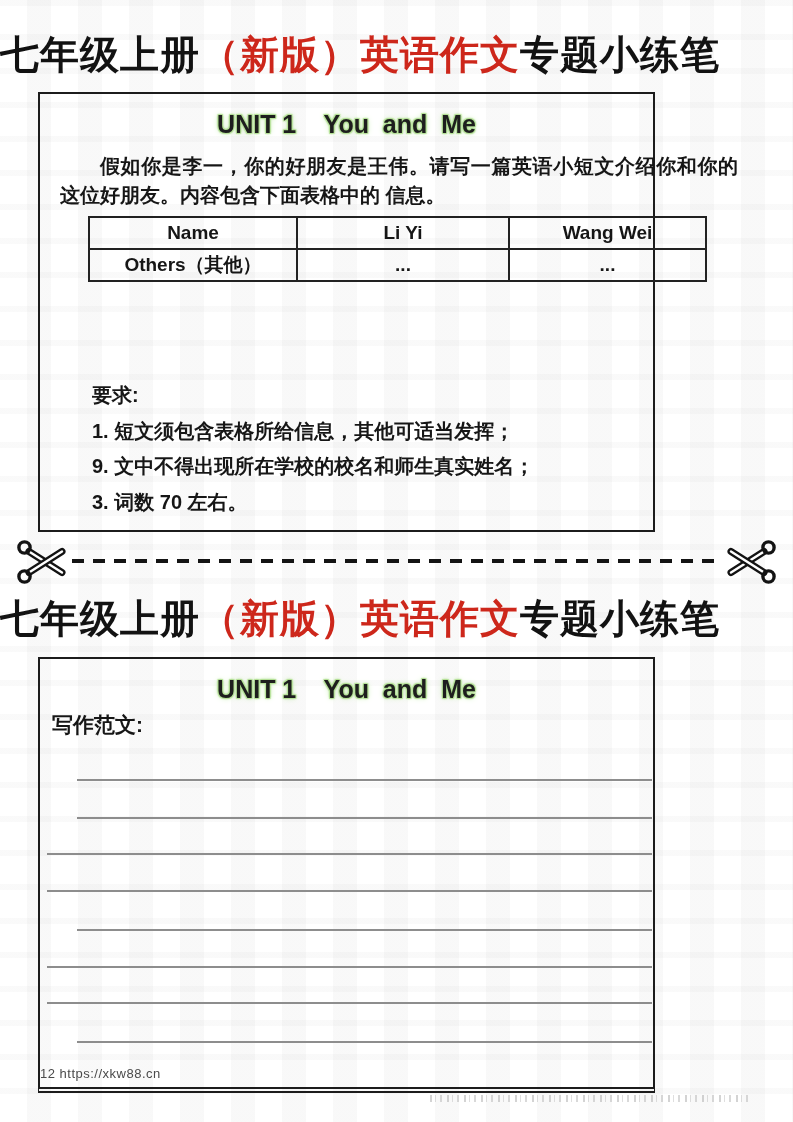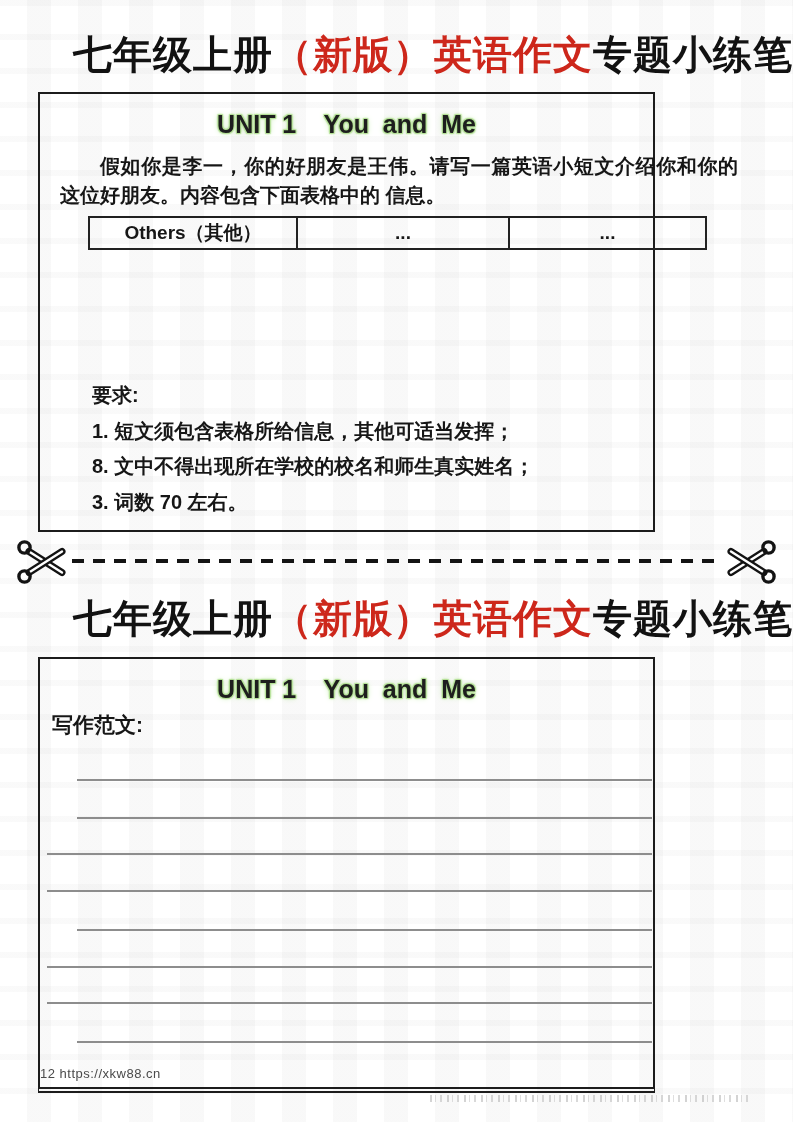--- a/index.html
+++ b/index.html
@@ -10,21 +10,21 @@
     color:#171717;
   }
   
   .page::before{
     content:"";position:absolute;inset:0;pointer-events:none;
     background-image:
       repeating-linear-gradient(0deg, transparent 0 28px, rgba(130,130,130,.045) 28px 34px),
       repeating-linear-gradient(90deg, transparent 0 27px, rgba(130,130,130,.05) 27px 51px);
   }
   .doc-title{
-    position:absolute;left:0;width:100%;text-align:right;
+    position:absolute;left:0;width:100%;text-align:left;
     font-size:39px;font-weight:900;letter-spacing:1px;color:#121212;
     white-space:nowrap;line-height:46px;
   }
   .doc-title .red{color:#cd271b;}
   .doc-title.first{top:32px;}
   .doc-title.second{top:596px;}
 
   .box{
     position:absolute;left:38px;width:617px;box-sizing:border-box;
     border:2px solid #1c1c1c;background:transparent;
@@ -100,31 +100,36 @@
     <p class="prompt">假如你是李一，你的好朋友是王伟。请写一篇英语小短文介绍你和你的这位好朋友。内容包含下面表格中的 信息。</p>
 
     <table class="info-table">
       <colgroup>
           <col style="width:208px">
           <col style="width:212px">
           <col style="width:197px">
         </colgroup>
       <tbody>
         <tr>
+          <td>Name</td>
+          <td>Li Yi</td>
+          <td>Wang Wei</td>
+        </tr>
+        <tr>
           <td>Others（其他）</td>
           <td>...</td>
           <td>...</td>
         </tr>
       </tbody>
     </table>
 
     <div class="req">
       <div>要求:</div>
       <div>1. 短文须包含表格所给信息，其他可适当发挥；</div>
-      <div>8. 文中不得出现所在学校的校名和师生真实姓名；</div>
+      <div>9. 文中不得出现所在学校的校名和师生真实姓名；</div>
       <div>3. 词数 70 左右。</div>
     </div>
   </div>
 
   <div class="cutline">
     <svg class="scissors left" viewBox="0 0 50 46">
       <line x1="13" y1="12.5" x2="46" y2="33.5" stroke="#131313" stroke-width="7" stroke-linecap="round"></line>
       <line x1="13" y1="12.5" x2="46" y2="33.5" stroke="#ffffff" stroke-width="2.4" stroke-linecap="round"></line>
       <line x1="13" y1="33.5" x2="46" y2="12.5" stroke="#131313" stroke-width="7" stroke-linecap="round"></line>
       <line x1="13" y1="33.5" x2="46" y2="12.5" stroke="#ffffff" stroke-width="2.4" stroke-linecap="round"></line>

